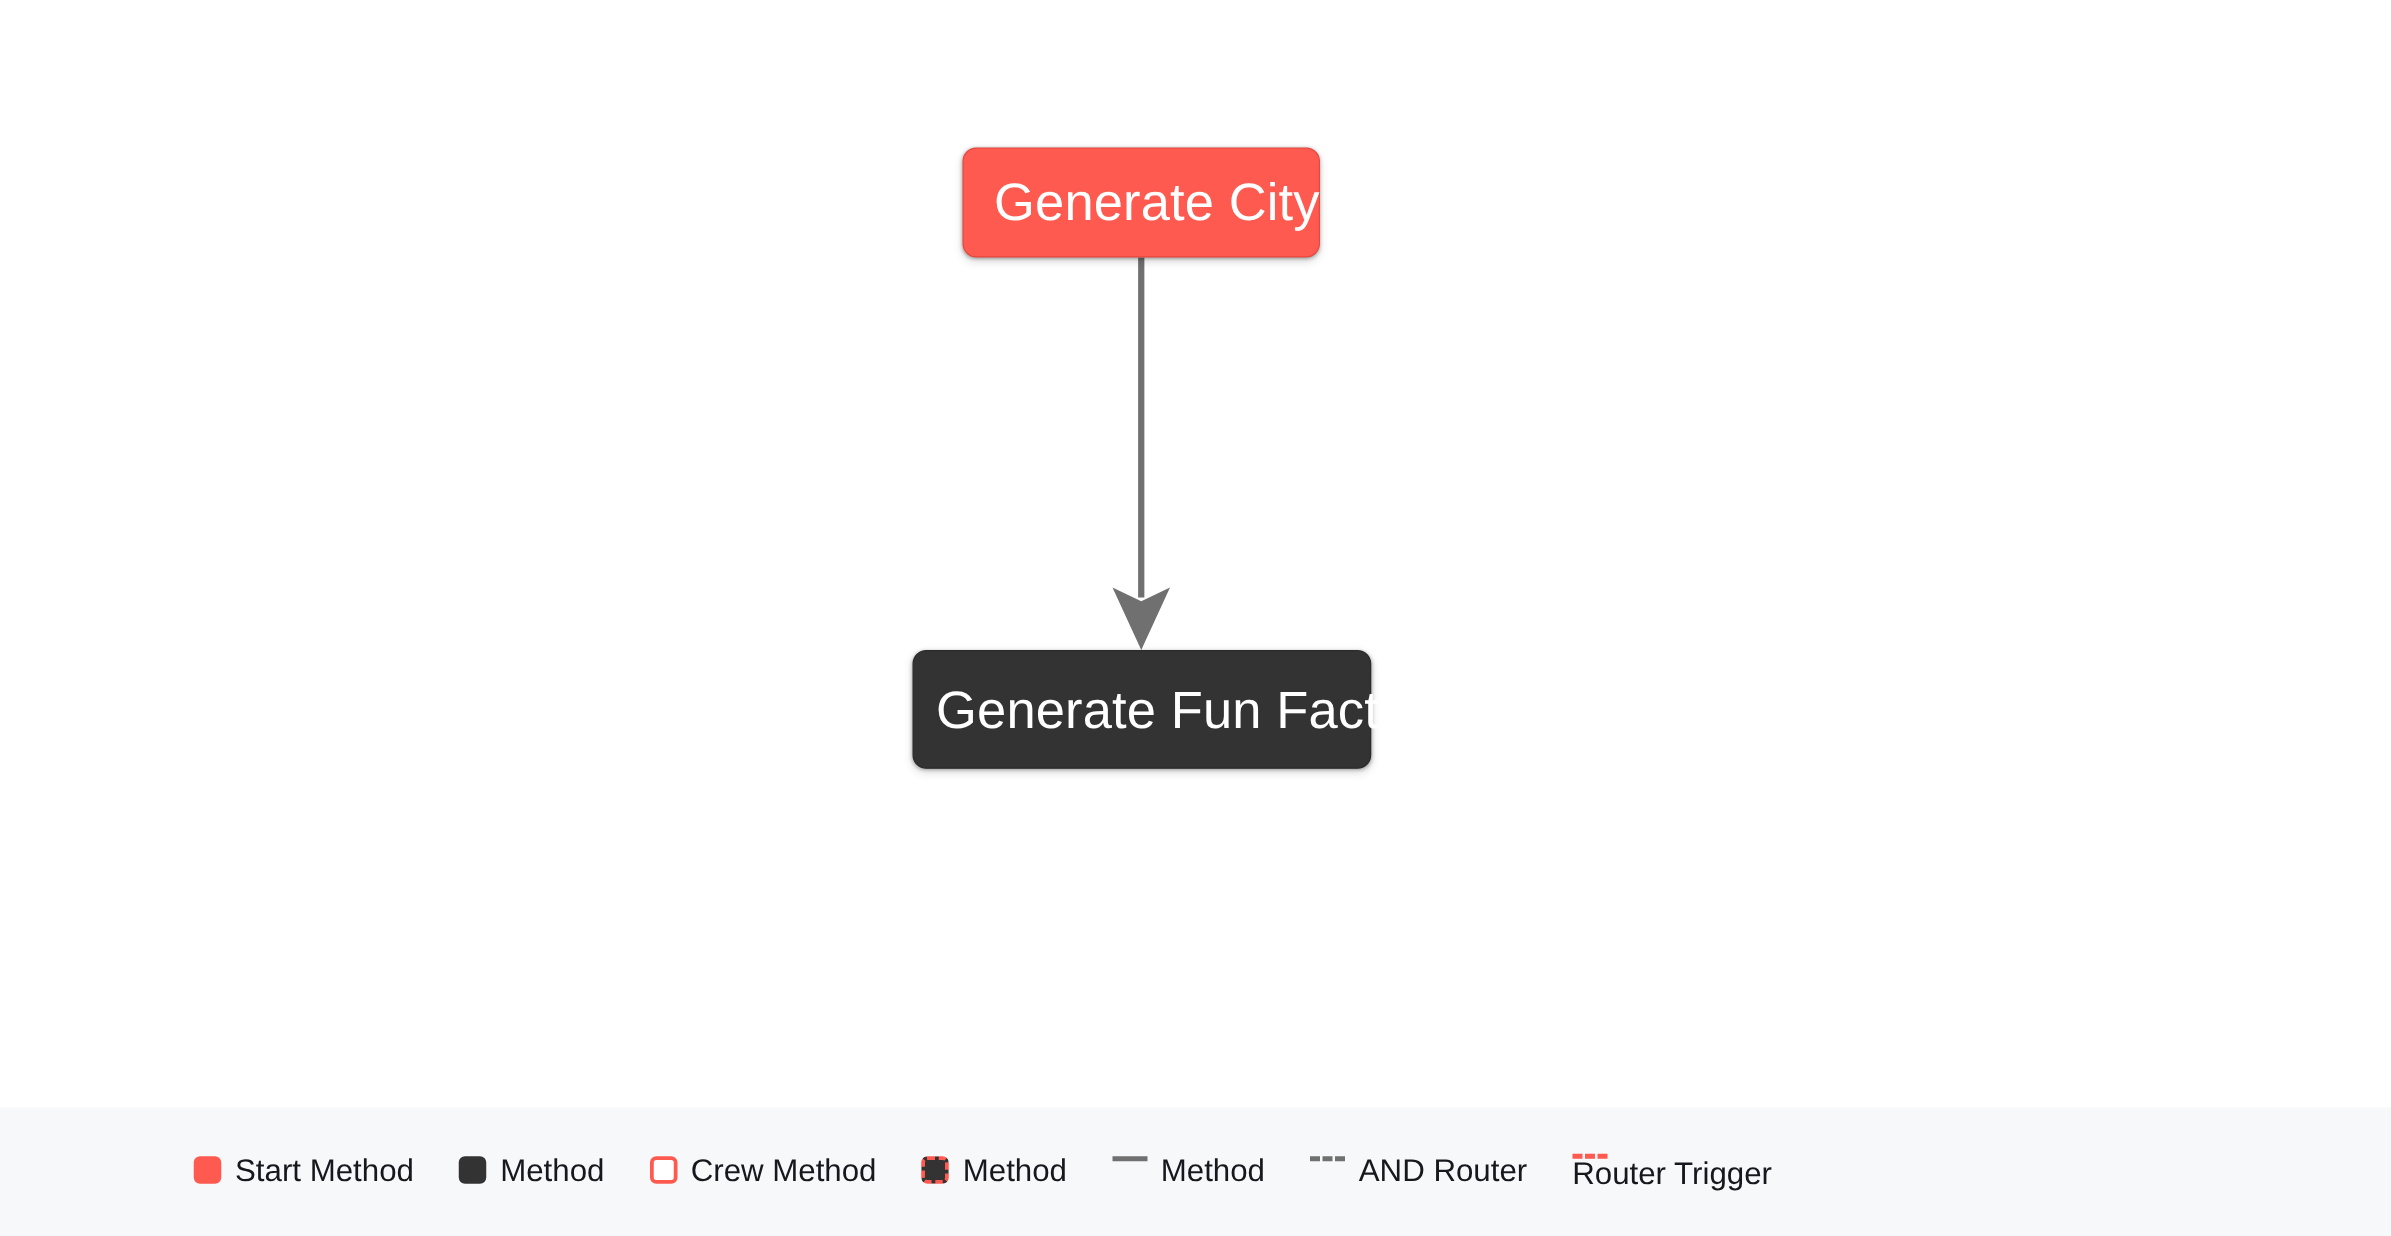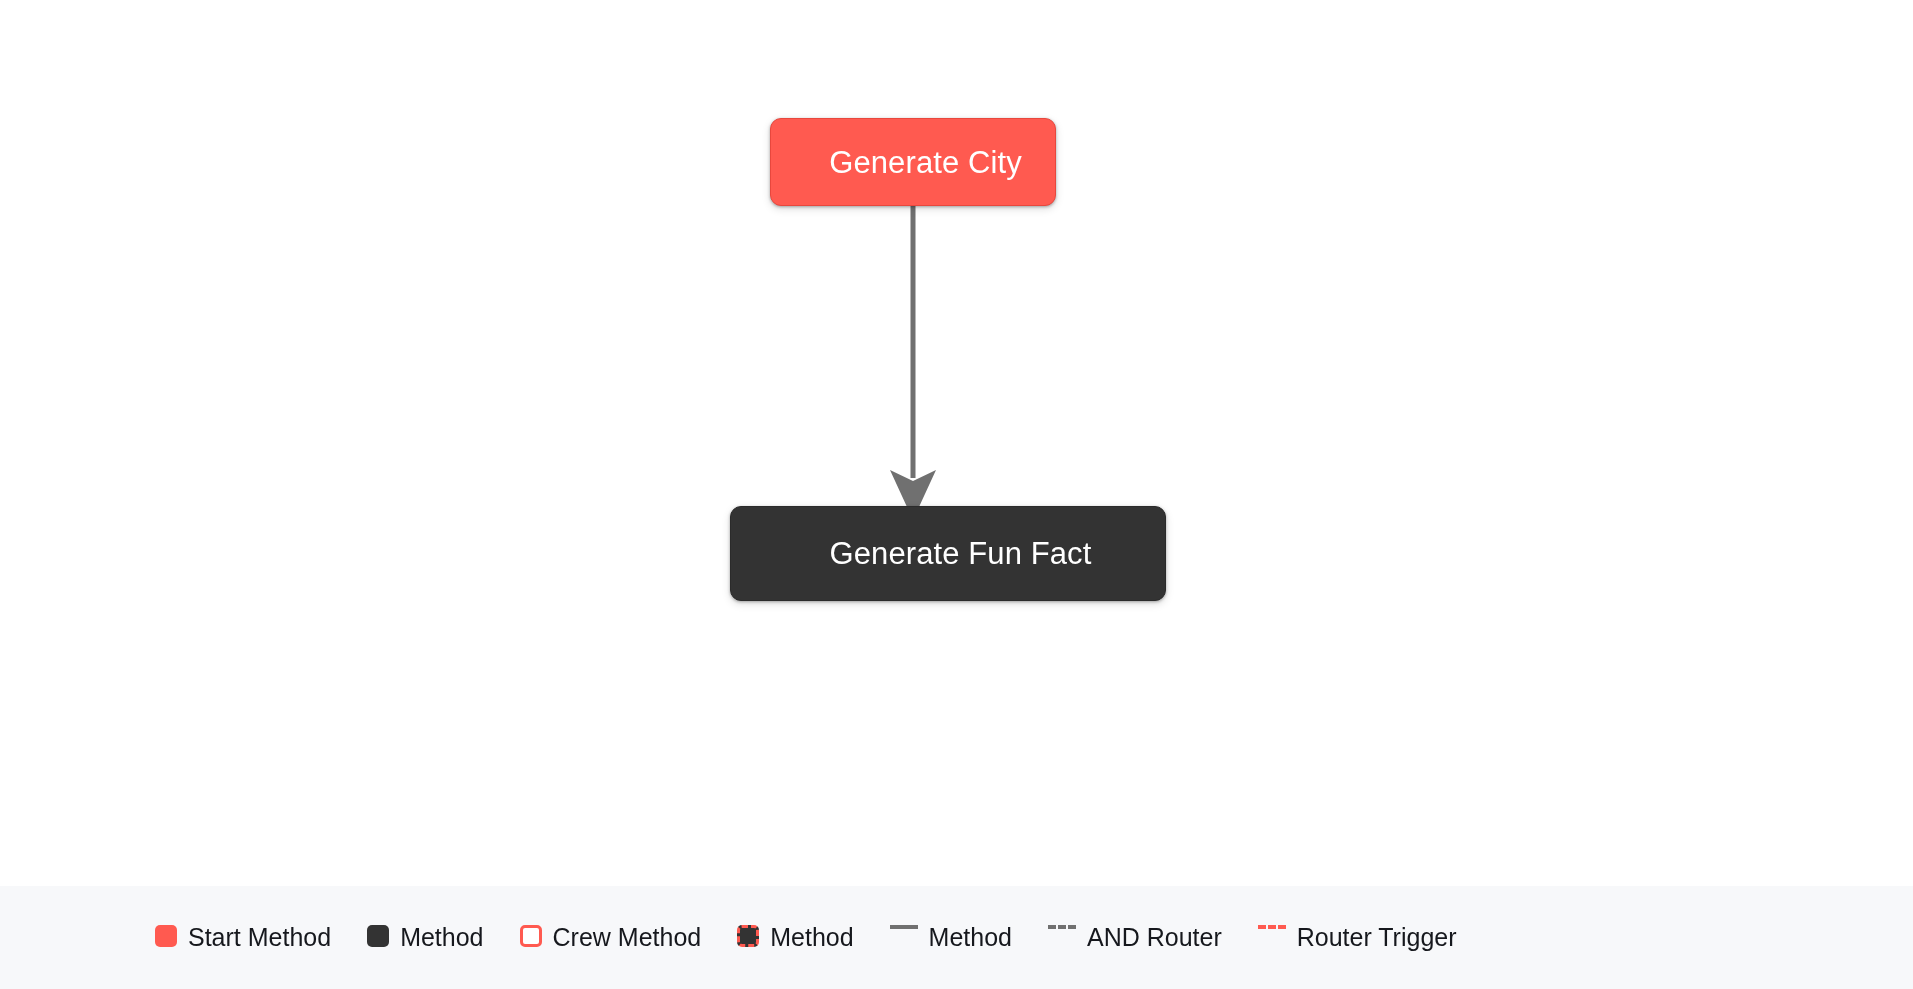--- a/index.html
+++ b/index.html
@@ -40,21 +40,21 @@
     pointer-events: none;
   }
 
   .flow-node {
     position: absolute;
     box-sizing: border-box;
     display: flex;
     align-items: center;
     justify-content: center;
     border-radius: 11px;
-    font-size: 31px;
+    font-size: 42px;
     line-height: 1;
     letter-spacing: 0.1px;
     white-space: nowrap;
     color: #ffffff;
     box-shadow: 0 1px 3px rgba(0,0,0,0.30), 0 3px 8px rgba(0,0,0,0.13);
     padding-left: 25px;
   }
 
   .flow-node.start-method {
     background: #ff5a50;
@@ -103,21 +103,21 @@
     align-items: center;
     flex-wrap: nowrap;
   }
 
   .legend-item {
     display: flex;
     align-items: flex-start;
     margin-right: 36px;
     white-space: nowrap;
   }
-  .legend-item:last-child { margin-right: 16px; }
+  .legend-item:last-child { margin-right: 16px; flex-direction: column; }
 
   .legend-swatch {
     width: 22px;
     height: 22px;
     border-radius: 5px;
     margin-right: 11px;
     box-sizing: border-box;
     flex: 0 0 auto;
   }
 
@@ -156,21 +156,21 @@
       <g>
         <line x1="913" y1="206" x2="913" y2="478" stroke="#707070" stroke-width="5"></line>
         <path d="M 913 520 L 890 470 L 913 481 L 936 470 Z" fill="#707070"></path>
       </g>
     </svg>
 
     <div class="flow-node start-method" style="left:770px; top:118px; width:286px; height:88px;">
       <span class="node-label">Generate City</span>
     </div>
 
-    <div class="flow-node method" style="left:730px; top:506px; width:436px; height:95px;">
+    <div class="flow-node method" style="left:730px; top:520px; width:367px; height:95px;">
       <span class="node-label">Generate Fun Fact</span>
     </div>
 
   </div>
 
   <div id="legend-bar">
 
 
     <div class="legend-items">
 

